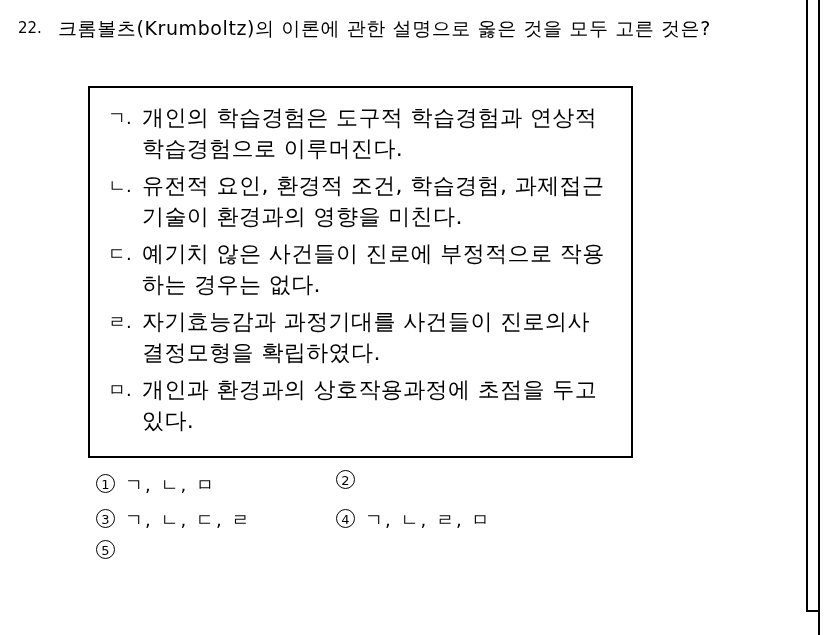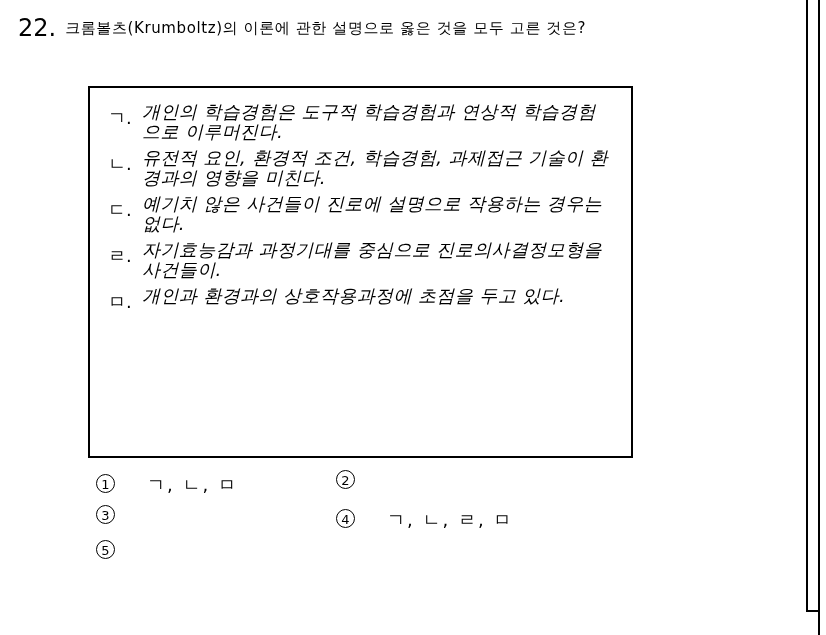--- a/index.html
+++ b/index.html
@@ -44,31 +44,32 @@
 
   .question {
     position: absolute;
     left: 18px;
     top: 14px;
     width: 760px;
     display: flex;
     align-items: flex-start;
   }
   .q-num {
-    font-size: 24px;
+    font-size: 15px;
     line-height: 28px;
     letter-spacing: 0px;
     white-space: nowrap;
     padding-right: 9px;
   }
   .q-text {
-    font-size: 15px;
+    font-size: 19px;
     line-height: 28px;
     letter-spacing: 0.6px;
     width: 660px;
+    text-align: right;
   }
 
   .box {
     position: absolute;
     left: 88px;
     top: 86px;
     width: 545px;
     height: 372px;
     border: 2px solid #000000;
     box-sizing: border-box;
@@ -80,25 +81,24 @@
     margin-bottom: 6px;
   }
   .stmt-mark {
     font-size: 18px;
     line-height: 31px;
     width: 34px;
     flex: 0 0 34px;
     white-space: nowrap;
   }
   .stmt-body {
-    font-size: 18px;
-    line-height: 20px;
+    font-size: 22px;
+    line-height: 31px;
     letter-spacing: 0.4px;
     width: 470px;
-    font-style: italic;
   }
 
   .choices {
     position: absolute;
     left: 96px;
     top: 472px;
     width: 620px;
   }
   .choice-row {
     display: flex;
@@ -122,21 +122,20 @@
     text-align: center;
     margin-right: 10px;
     box-sizing: border-box;
     flex: 0 0 19px;
     position: relative;
     top: -2px;
   }
   .choice-label {
     letter-spacing: 2px;
     font-size: 18px;
-    margin-left: 22px;
   }
 </style>
 </head>
 <body>
 
 <div class="page">
 
   <div class="edge-v outer"></div>
   <div class="edge-v inner"></div>
   <div class="edge-h"></div>
@@ -153,26 +152,26 @@
       <span class="stmt-body">개인의 학습경험은 도구적 학습경험과 연상적 학습경험으로 이루머진다.</span>
     </div>
 
     <div class="stmt">
       <span class="stmt-mark">ㄴ.</span>
       <span class="stmt-body">유전적 요인, 환경적 조건, 학습경험, 과제접근 기술이 환경과의 영향을 미친다.</span>
     </div>
 
     <div class="stmt">
       <span class="stmt-mark">ㄷ.</span>
-      <span class="stmt-body">예기치 않은 사건들이 진로에 설명으로 작용하는 경우는 없다.</span>
+      <span class="stmt-body">예기치 않은 사건들이 진로에 부정적으로 작용하는 경우는 없다.</span>
     </div>
 
     <div class="stmt">
       <span class="stmt-mark">ㄹ.</span>
-      <span class="stmt-body">자기효능감과 과정기대를 중심으로 진로의사결정모형을 사건들이.</span>
+      <span class="stmt-body">자기효능감과 과정기대를 사건들이 진로의사결정모형을 확립하였다.</span>
     </div>
 
     <div class="stmt">
       <span class="stmt-mark">ㅁ.</span>
       <span class="stmt-body">개인과 환경과의 상호작용과정에 초점을 두고 있다.</span>
     </div>
 
   </div>
 
   <div class="choices">
@@ -183,20 +182,21 @@
         <span class="choice-label">ㄱ, ㄴ, ㅁ</span>
       </div>
       <div class="choice">
         <span class="circ">2</span>
       </div>
     </div>
 
     <div class="choice-row">
       <div class="choice col1">
         <span class="circ">3</span>
+        <span class="choice-label">ㄱ, ㄴ, ㄷ, ㄹ</span>
       </div>
       <div class="choice">
         <span class="circ">4</span>
         <span class="choice-label">ㄱ, ㄴ, ㄹ, ㅁ</span>
       </div>
     </div>
 
     <div class="choice-row">
       <div class="choice col1">
         <span class="circ">5</span>

